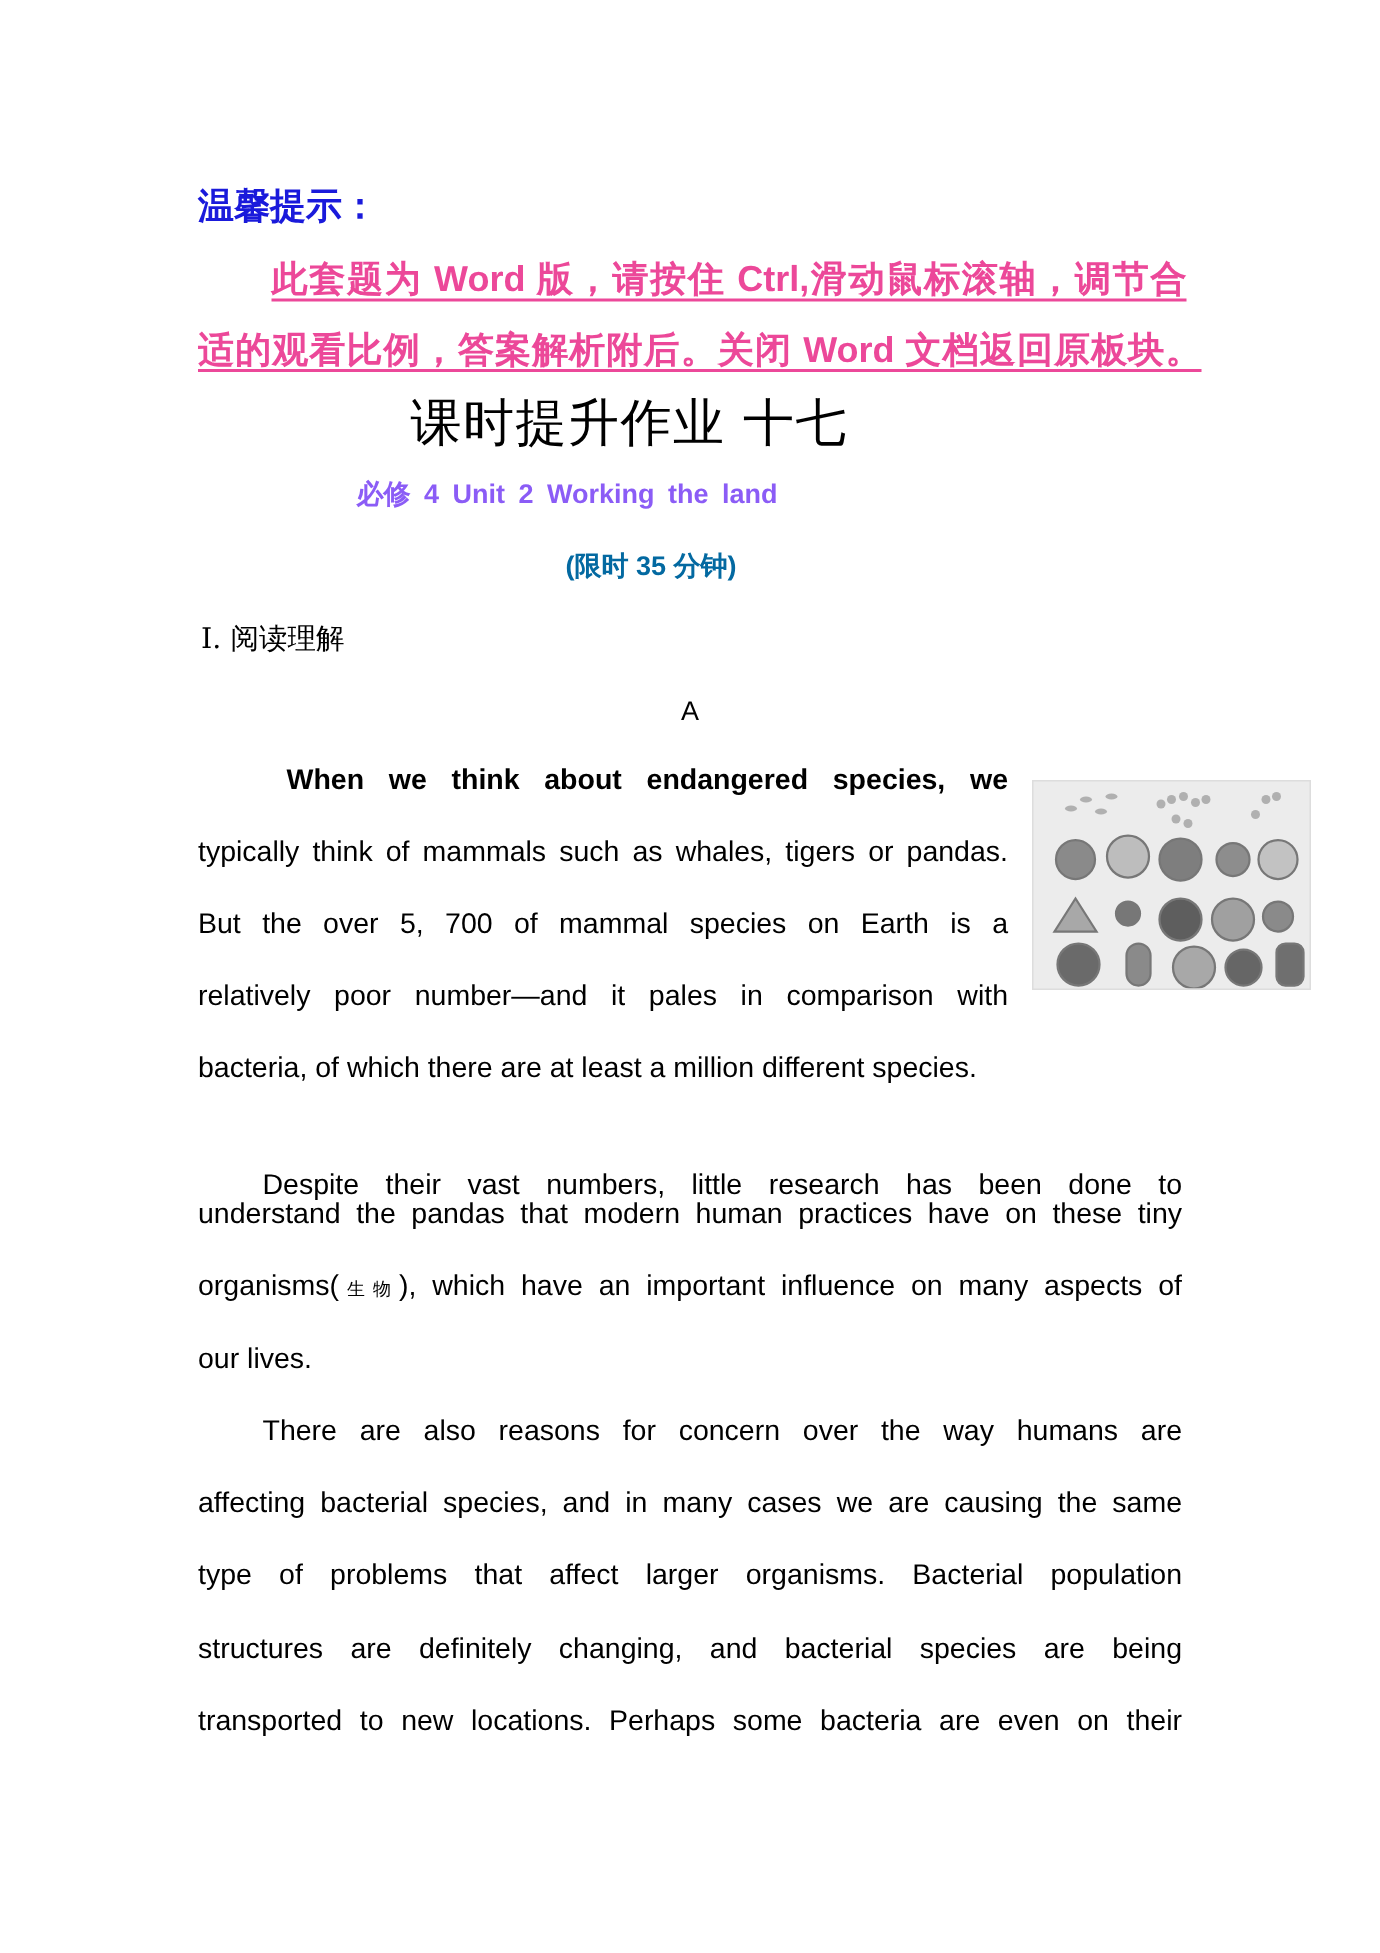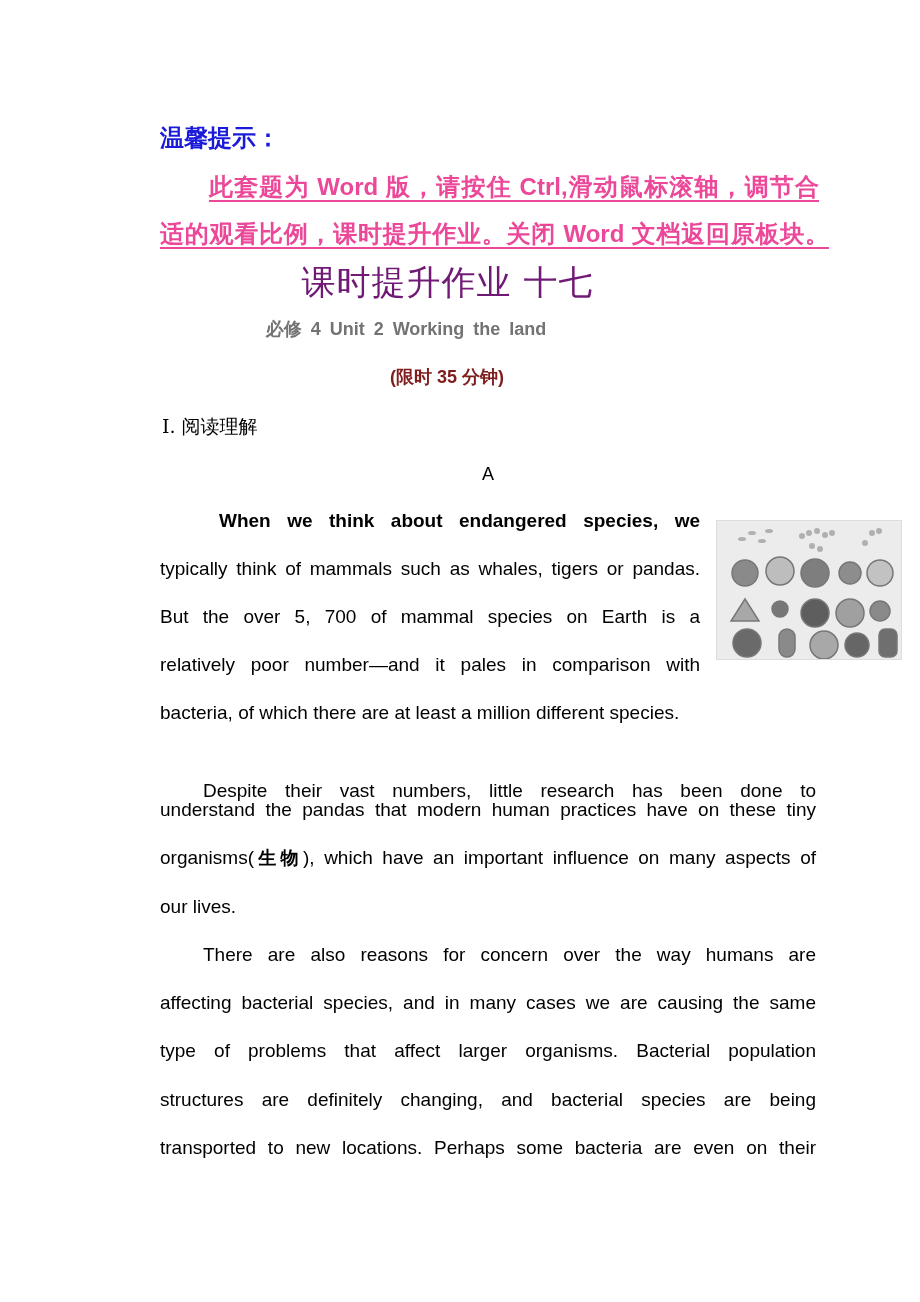--- a/index.html
+++ b/index.html
@@ -1,42 +1,42 @@
 <!DOCTYPE html>
 <html><head>
 <meta charset="utf-8">
 <style>
   html, body { margin: 0; padding: 0; background: #ffffff; }
   body { width: 920px; height: 1302px; position: relative; overflow: hidden;
          font-family: "Liberation Sans", "DejaVu Sans", sans-serif; color: #000; }
-  .abs { position: absolute; white-space: nowrap; margin-left: 28px; }
+  .abs { position: absolute; white-space: nowrap; }
   .tip-title { left: 132px; top: 121px; font-size: 24px; font-weight: bold; color: #1a1adb; line-height: 34px; }
   .tip-line { color: #ec4899; font-size: 24px; font-weight: bold; line-height: 34px;
               text-decoration: underline; text-decoration-thickness: 2px; text-underline-offset: 5px; cursor: pointer; }
   .tip-l1 { left: 181px; top: 170px; width: 610px; text-align: justify; text-align-last: justify; }
   .tip-l2 { left: 132px; top: 217px; width: 669px; text-align: justify; text-align-last: justify; }
-  .main-title { left: 0; width: 839px; top: 260px; text-align: center; font-size: 34px; color: #701a75;
+  .main-title { left: 0; width: 839px; top: 260px; text-align: center; font-size: 34px; color: #000000;
                 font-family: "DejaVu Sans", sans-serif; line-height: 44px; letter-spacing: 1px; }
-  .subtitle { left: 0; width: 756px; top: 316px; text-align: center; font-size: 18px; font-weight: bold; color: #737373; line-height: 26px; word-spacing: 4px; }
-  .time { left: 0; width: 838px; top: 364px; text-align: center; font-size: 18px; font-weight: bold; color: #7f1d1d; line-height: 26px; }
+  .subtitle { left: 0; width: 756px; top: 316px; text-align: center; font-size: 18px; font-weight: bold; color: #8b5cf6; line-height: 26px; word-spacing: 4px; }
+  .time { left: 0; width: 838px; top: 364px; text-align: center; font-size: 18px; font-weight: bold; color: #0369a1; line-height: 26px; padding-left: 15px; }
   .section { left: 134px; top: 412px; font-size: 19px; font-family: "DejaVu Serif", serif; line-height: 28px; }
   .passage-label { left: 0; width: 920px; top: 461px; text-align: center; font-size: 18px; line-height: 26px; }
   .line { left: 132px; font-size: 19px; line-height: 26px; text-align: justify; text-align-last: justify; }
   .w-short { width: 540px; }
   .w-full { width: 656px; }
   .no-just { text-align-last: left; }
-  .cn { font-family: "DejaVu Serif", serif; font-size: 18px; font-weight: bold; }
+  .cn { font-family: "DejaVu Serif", serif; font-size: 12px; }
   .bact-img { left: 688px; top: 520px; width: 184px; height: 138px; background: #e9e9e9; border: 1px solid #ddd; overflow: hidden; }
 </style>
 </head>
 <body>
 
 <div class="abs tip-title">温馨提示：</div>
 <div class="abs tip-line tip-l1">此套题为 Word 版，请按住 Ctrl,滑动鼠标滚轴，调节合</div>
-<div class="abs tip-line tip-l2">适的观看比例，课时提升作业。关闭 Word 文档返回原板块。</div>
+<div class="abs tip-line tip-l2">适的观看比例，答案解析附后。关闭 Word 文档返回原板块。</div>
 
 <div class="abs main-title">课时提升作业  十七</div>
 <div class="abs subtitle">必修 4    Unit 2    Working the land</div>
 <div class="abs time">(限时 35 分钟)</div>
 
 <div class="abs section">Ⅰ. 阅读理解</div>
 <div class="abs passage-label">A</div>
 
 <div class="abs bact-img">
   <svg width="184" height="138" viewBox="0 0 184 138">

